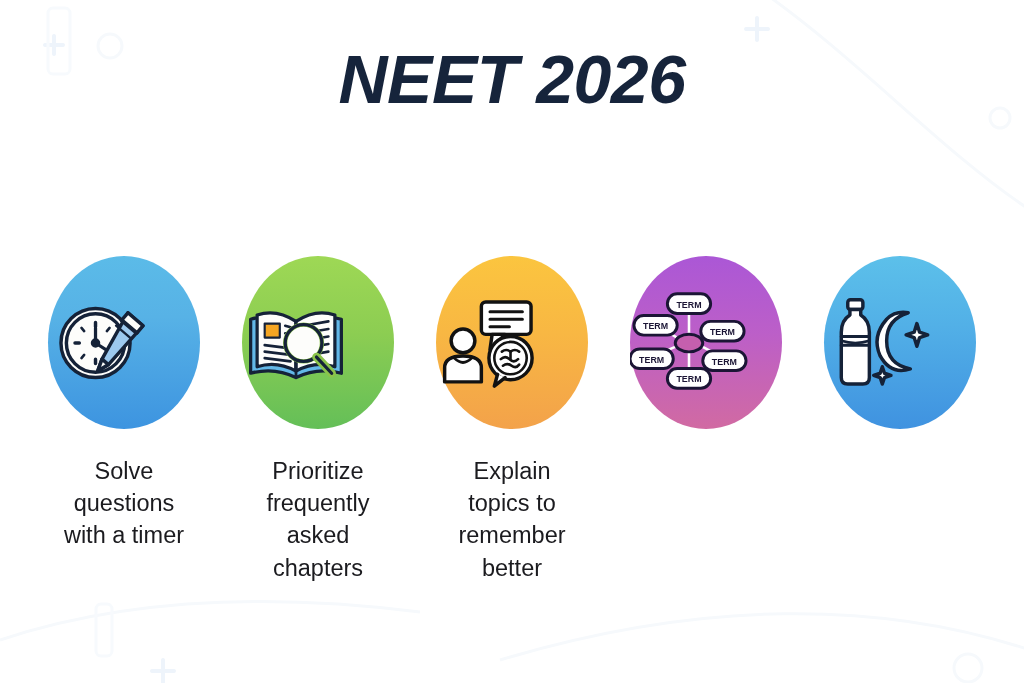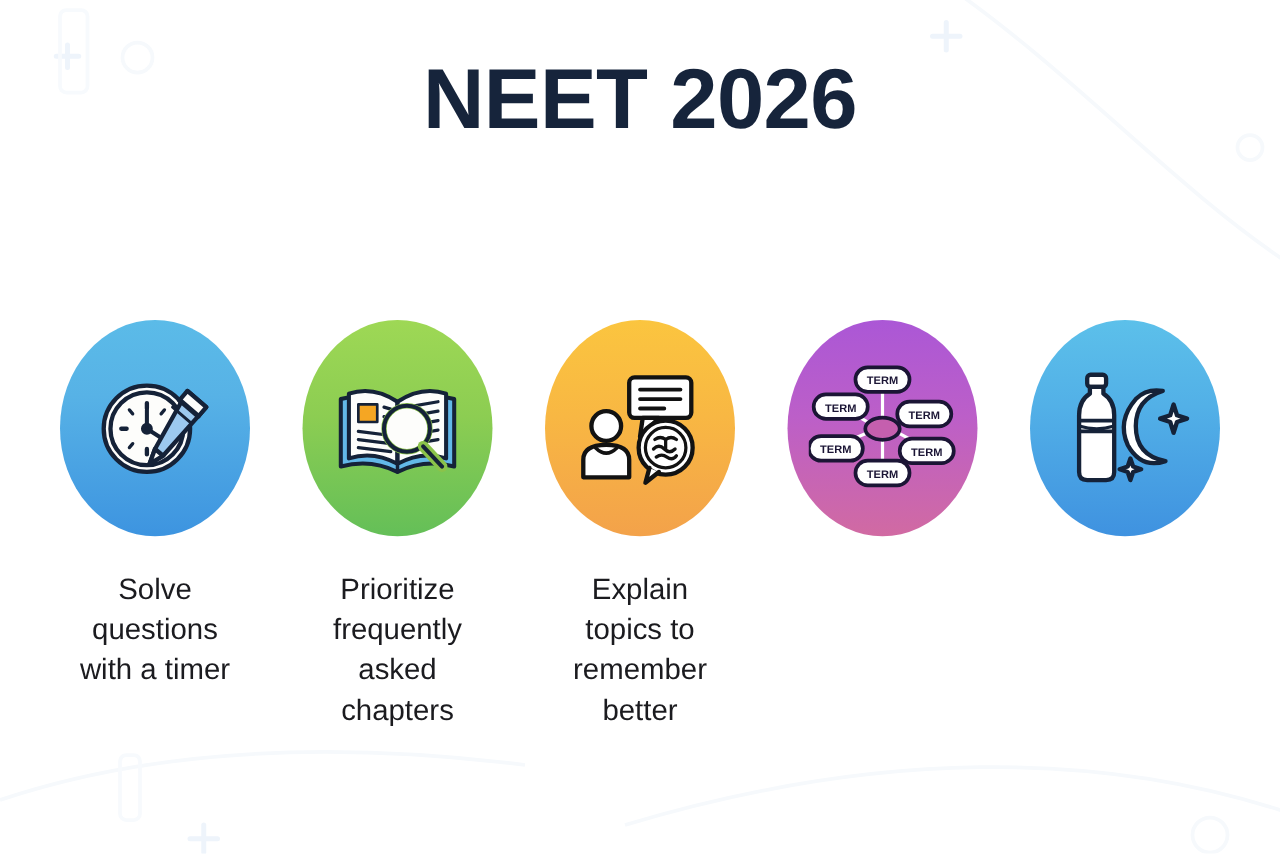--- a/index.html
+++ b/index.html
@@ -40,21 +40,21 @@
     z-index: 3;
   }
   .title-line {
     display: block;
     color: #16243b;
     font-family: "Liberation Sans", sans-serif;
     font-weight: 700;
     letter-spacing: -0.5px;
     line-height: 1.04;
   }
-  .title-line-1 { font-size: 68px; }
+  .title-line-1 { font-size: 68px; font-style: italic; }
   .title-line-2 { font-size: 68px; margin-top: 4px; }
 
   
   .cards-row {
     position: absolute;
     top: 256px;
     left: 0;
     width: 1024px;
     display: flex;
     justify-content: center;
@@ -70,21 +70,20 @@
     flex-direction: column;
     align-items: center;
   }
 
   .icon-circle {
     width: 152px;
     height: 173px;
     border-radius: 50%;
     display: flex;
     align-items: center;
-    justify-content: center;
     flex: 0 0 auto;
   }
   .icon-circle svg { display: block; }
 
   
   .circle-blue1  { background: linear-gradient(180deg, #5bbbe8 0%, #57b2e6 35%, #3d94e0 100%); }
   .circle-green  { background: linear-gradient(180deg, #9ed855 0%, #8ccd52 45%, #64bf58 100%); }
   .circle-orange { background: linear-gradient(180deg, #fbc53f 0%, #f8b743 45%, #f3a24a 100%); }
   .circle-purple { background: linear-gradient(180deg, #ab57d6 0%, #bc5fc8 45%, #d16aa2 100%); }
   .circle-blue2  { background: linear-gradient(180deg, #5cc0ea 0%, #52b0e7 40%, #3f92e0 100%); }

